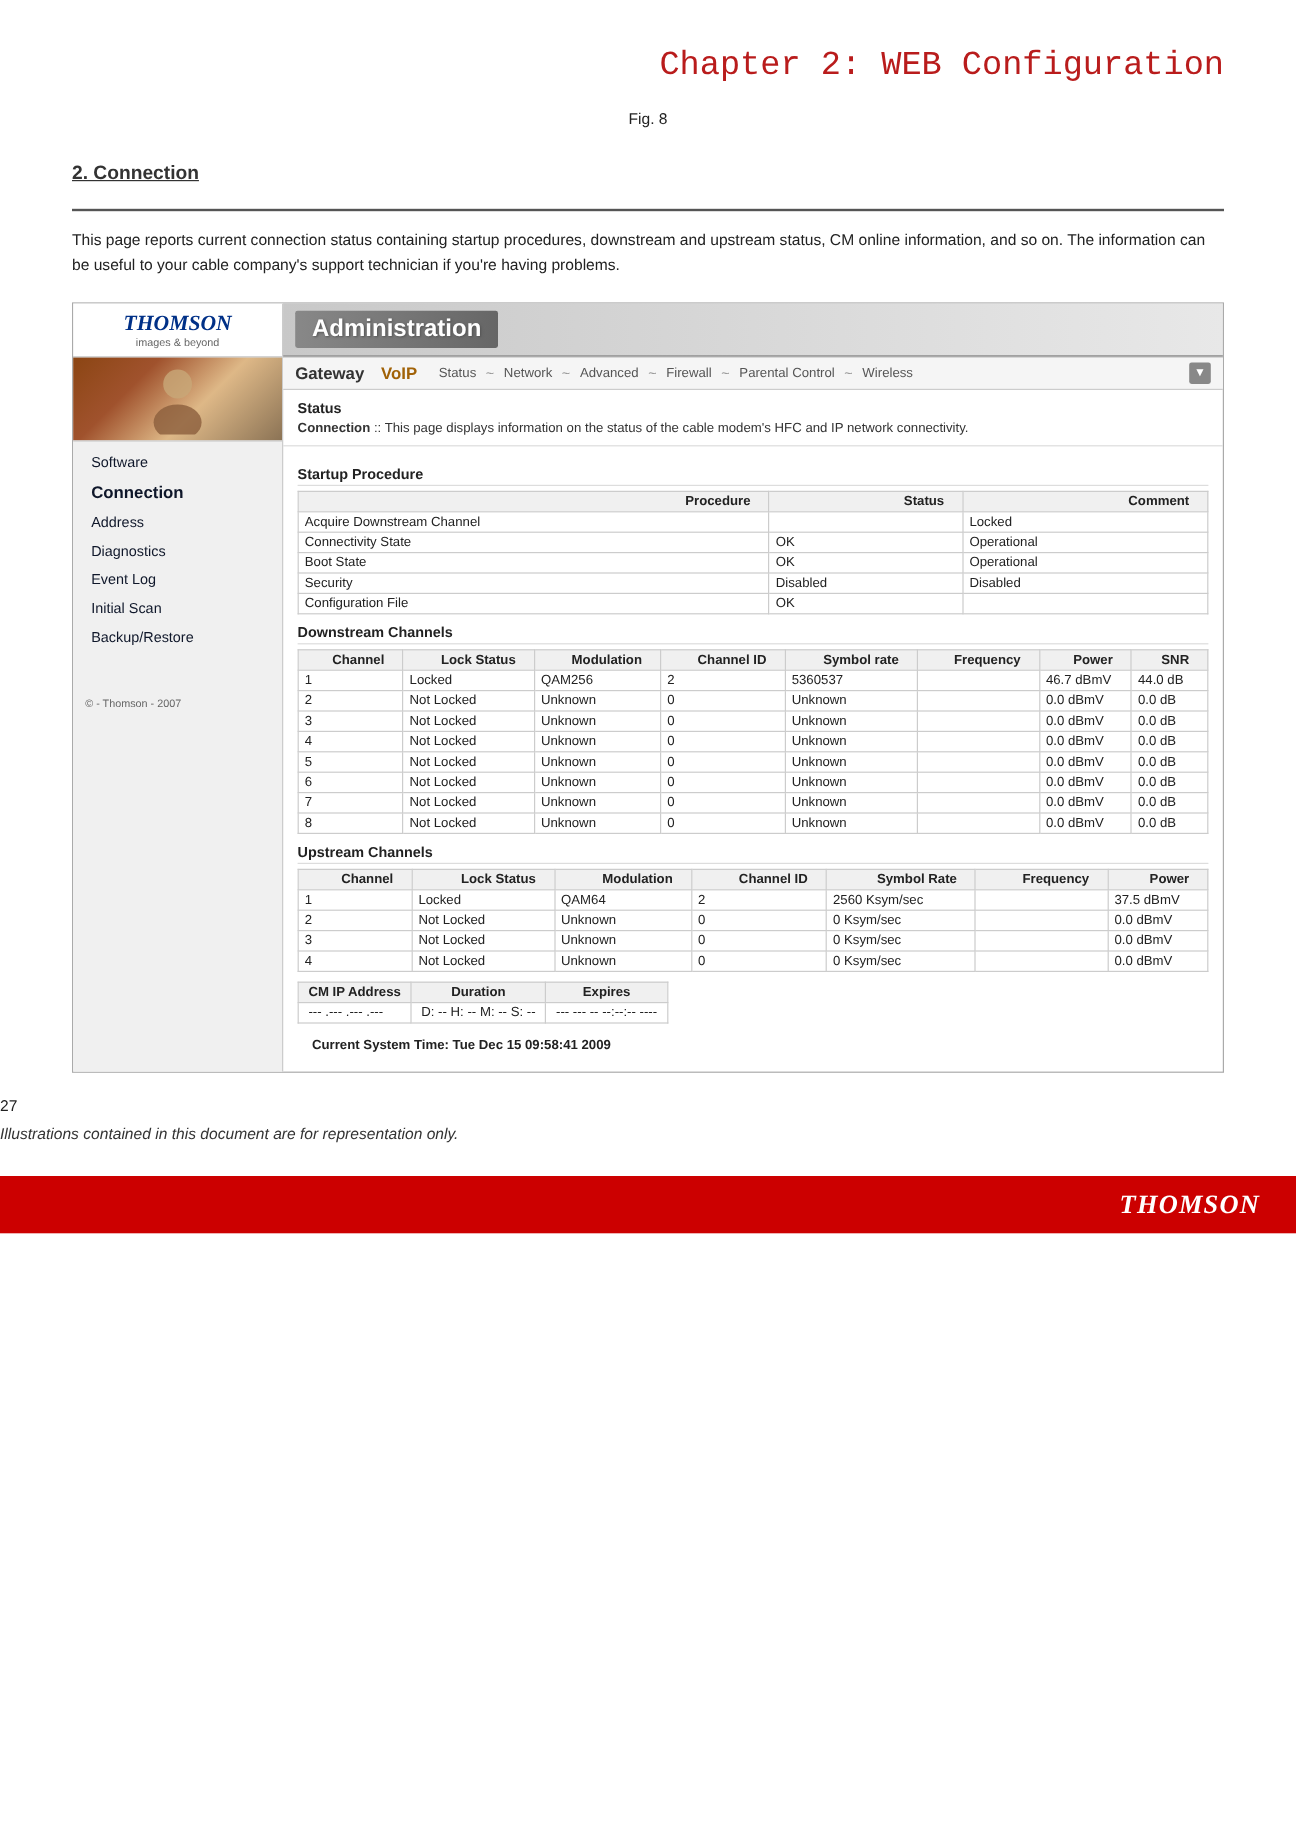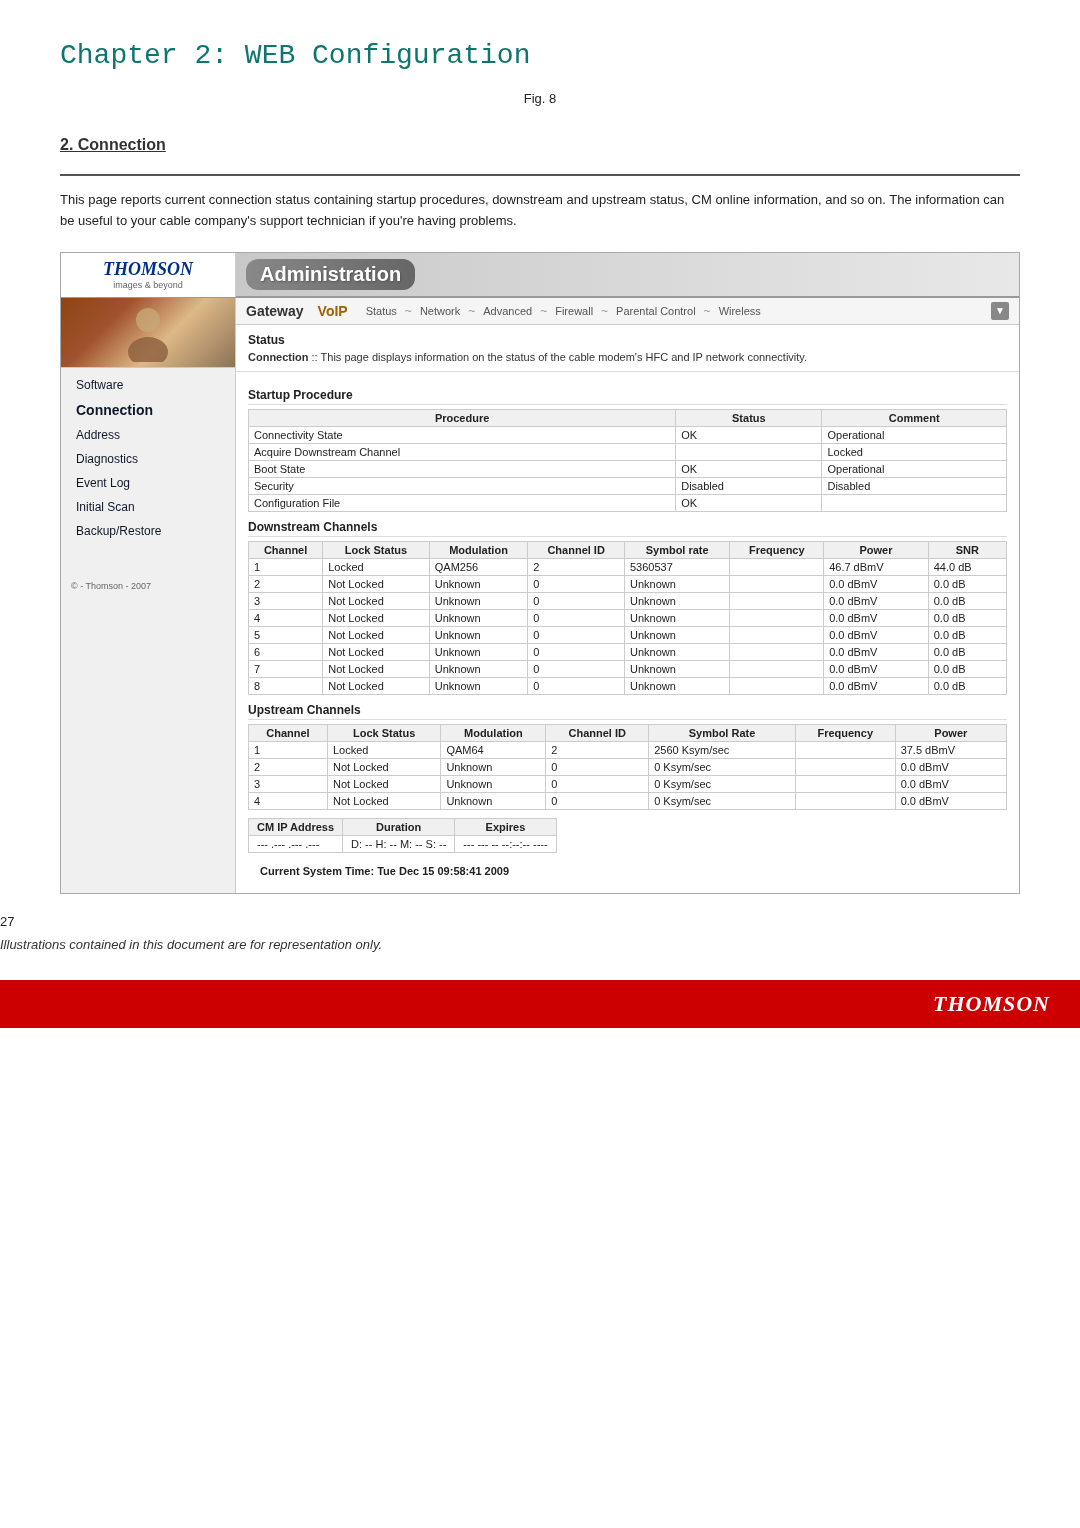--- a/index.html
+++ b/index.html
@@ -12,22 +12,23 @@
     }
 
     .page-wrapper {
       padding: 40px 60px 0 60px;
     }
 
     .chapter-title {
       font-size: 28px;
       font-weight: normal;
       font-family: 'Courier New', monospace;
-      color: #0f766e;
+      color: #b91c1c;
       margin-bottom: 20px;
+      text-align: right;
     }
 
     .fig-label {
       text-align: center;
       font-size: 13px;
       margin-bottom: 30px;
     }
 
     .section-heading {
       font-size: 16px;
@@ -118,21 +119,21 @@
       flex: 1;
     }
 
     .admin-label {
       font-size: 20px;
       font-weight: bold;
       color: #fff;
       text-shadow: 1px 1px 2px #555;
       background: linear-gradient(to right, #888, #666);
       padding: 4px 14px;
-      border-radius: 12px;
+      border-radius: 2px;
     }
 
     .browser-content-wrapper {
       display: flex;
     }
 
     .main-content {
       flex: 1;
       padding: 0;
     }
@@ -215,23 +216,23 @@
 
     table.data-table {
       width: 100%;
       border-collapse: collapse;
       font-size: 11px;
       margin-bottom: 8px;
     }
 
     table.data-table th {
       border: 1px solid #ccc;
-      padding: 2px 1px;
+      padding: 2px 15px;
       background: #f0f0f0;
-      text-align: center;
+      text-align: right;
       font-weight: bold;
     }
 
     table.data-table td {
       border: 1px solid #ccc;
       padding: 2px 5px;
       text-align: left;
     }
 
     .system-time {
@@ -383,28 +384,28 @@
           <table class="data-table">
             <thead>
               <tr>
                 <th>Procedure</th>
                 <th>Status</th>
                 <th>Comment</th>
               </tr>
             </thead>
             <tbody>
               <tr>
+                <td>Acquire Downstream Channel</td>
+                <td></td>
+                <td>Locked</td>
+              </tr>
+              <tr>
                 <td>Connectivity State</td>
                 <td>OK</td>
                 <td>Operational</td>
-              </tr>
-              <tr>
-                <td>Acquire Downstream Channel</td>
-                <td></td>
-                <td>Locked</td>
               </tr>
               <tr>
                 <td>Boot State</td>
                 <td>OK</td>
                 <td>Operational</td>
               </tr>
               <tr>
                 <td>Security</td>
                 <td>Disabled</td>
                 <td>Disabled</td>

